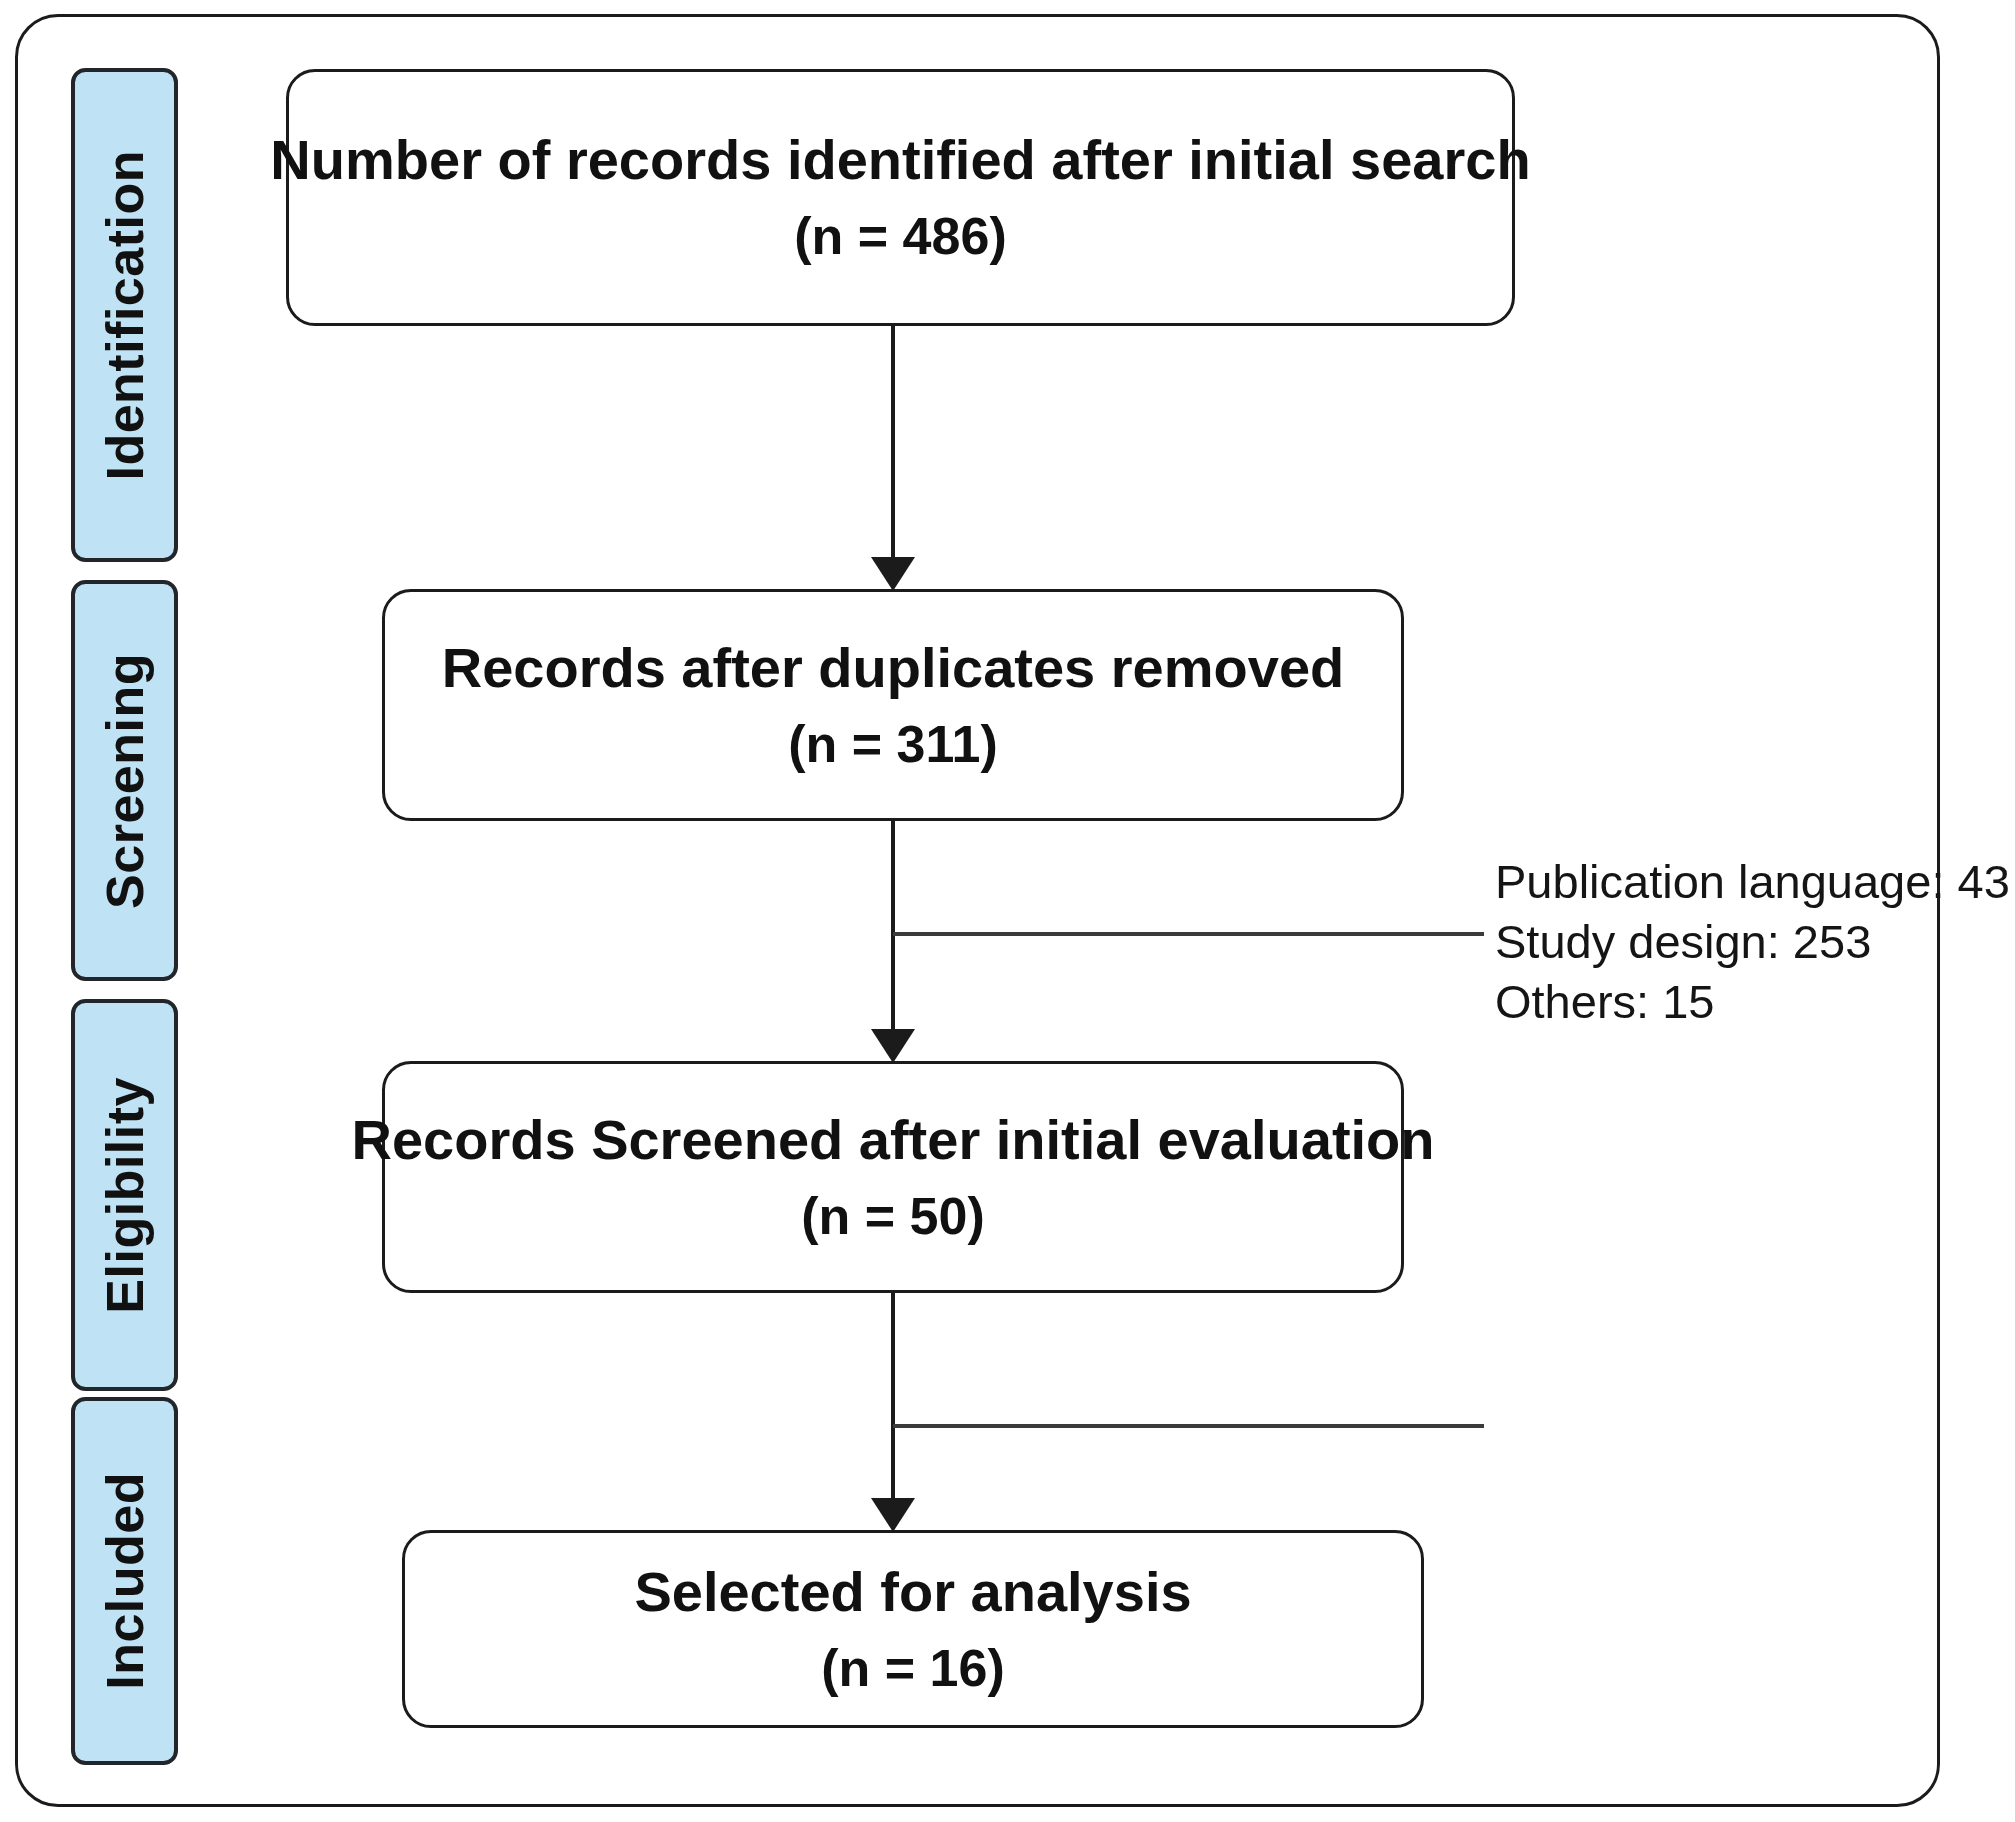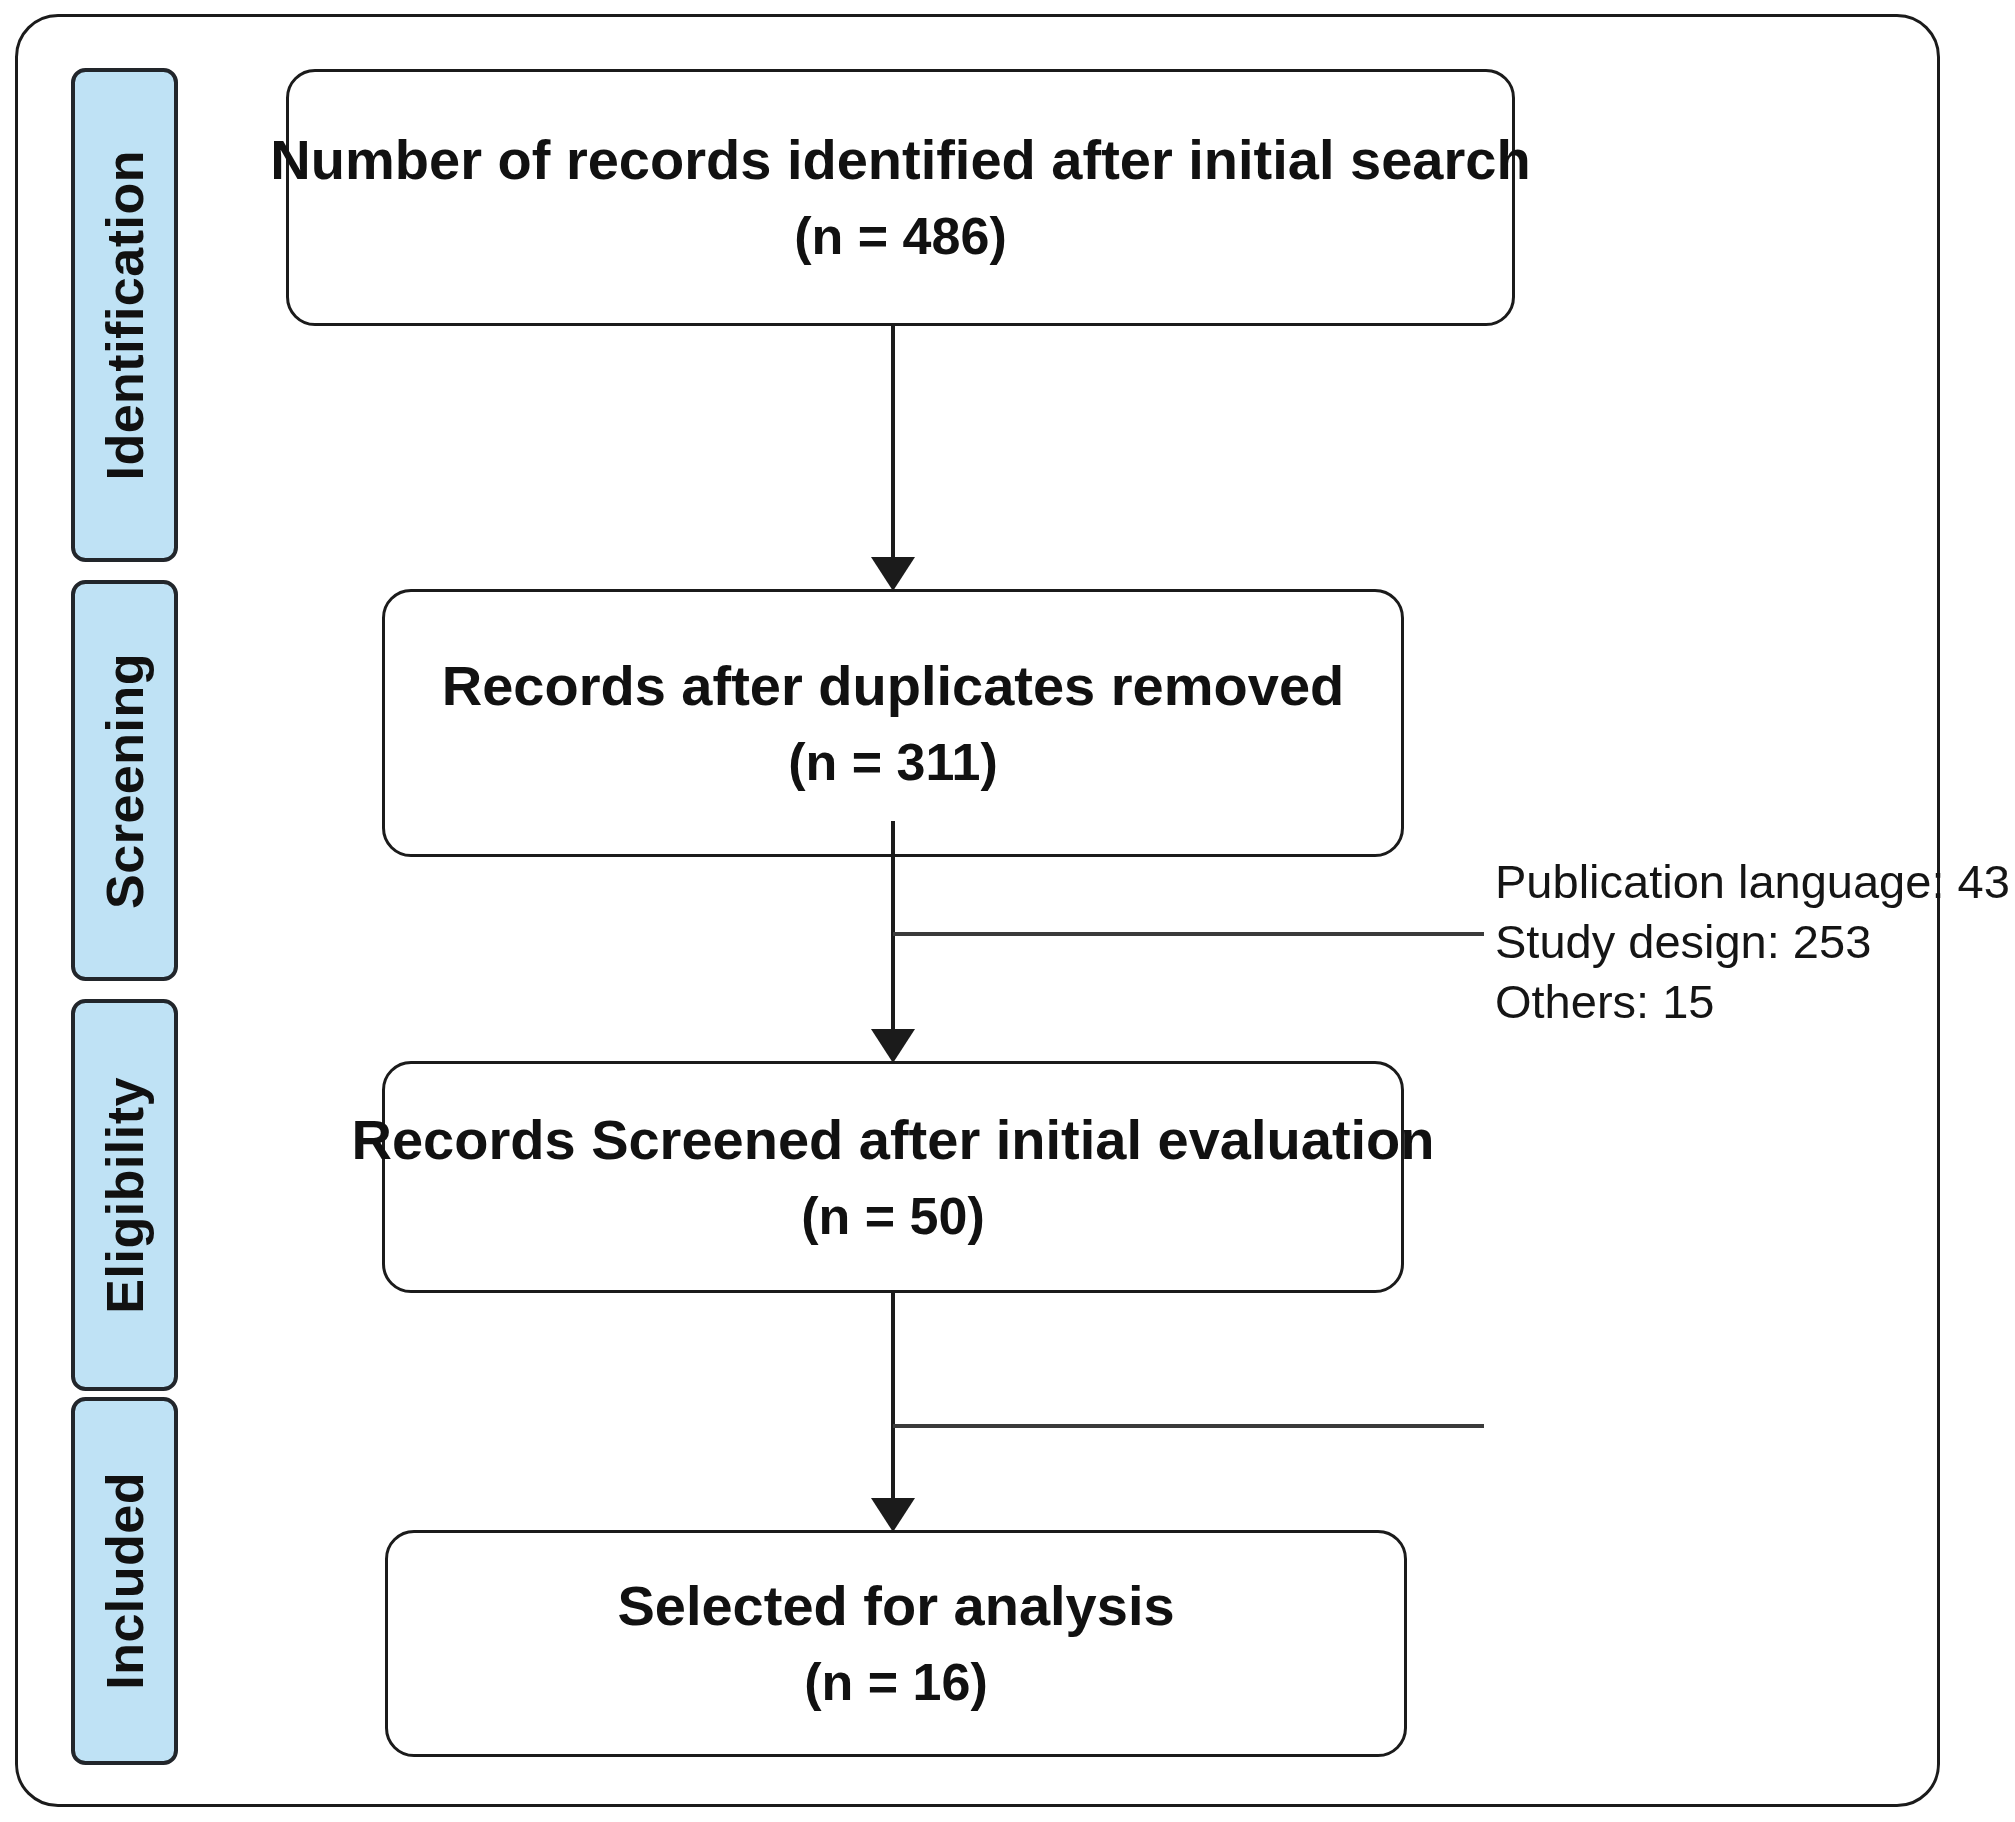--- a/index.html
+++ b/index.html
@@ -85,23 +85,23 @@
   .flow-box .count {
     font-weight: bold;
     font-size: 52px;
     color: #111111;
     line-height: 1.05;
     margin-top: 19.3px;
     white-space: nowrap;
   }
 
   #box-0 { left: 286px; top: 69px;  width: 1229px; height: 257px; }
-  #box-1 { left: 382px; top: 589px; width: 1022px; height: 268px; }
+  #box-1 { left: 382px; top: 589px; width: 1022px; height: 232px; }
   #box-2 { left: 382px; top: 1061px; width: 1022px; height: 232px; }
-  #box-3 { left: 385px; top: 1530px; width: 1022px; height: 227px; }
+  #box-3 { left: 402px; top: 1530px; width: 1022px; height: 198px; }
 
   
   .vline {
     position: absolute;
     width: 3.9px;
     background: #1b1b1b;
     left: 891px;
   }
   #vline-0 { top: 325px;  height: 241px; }
   #vline-1 { top: 821px; height: 219px; }

